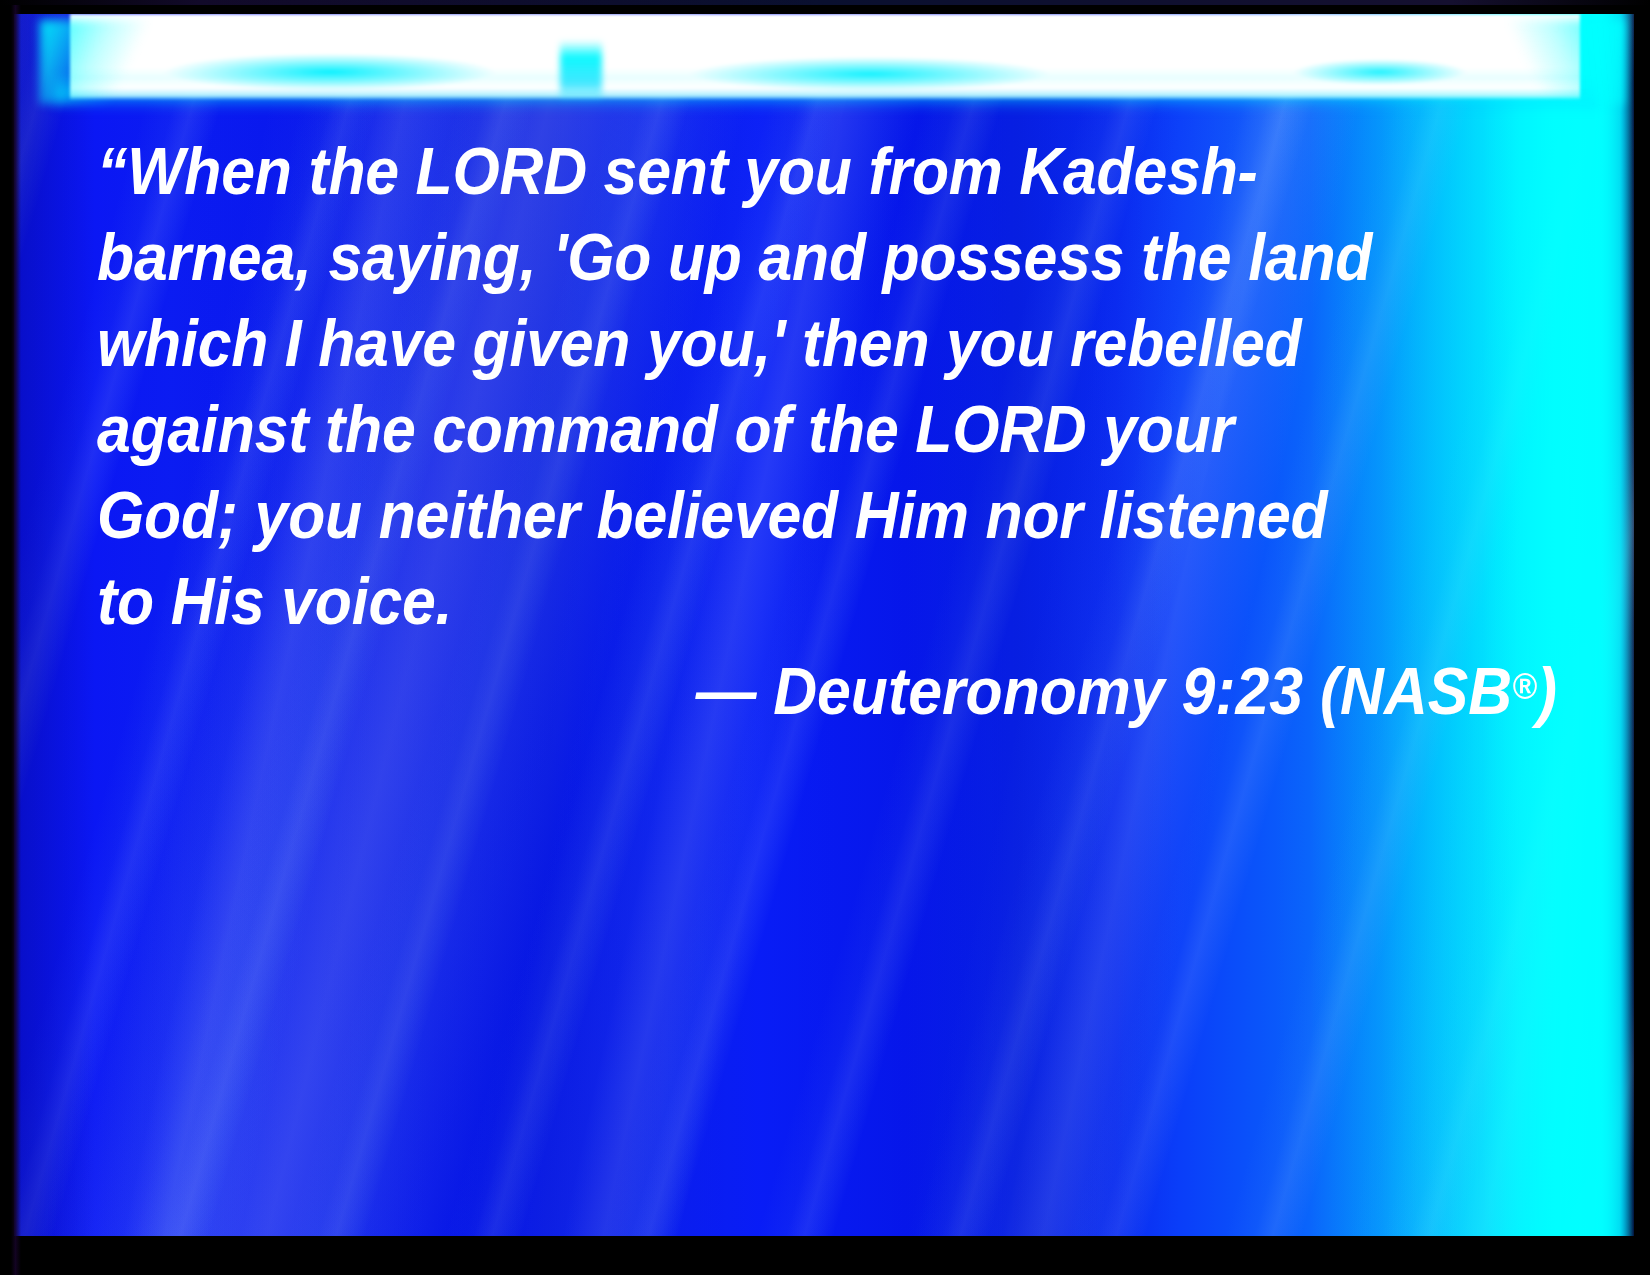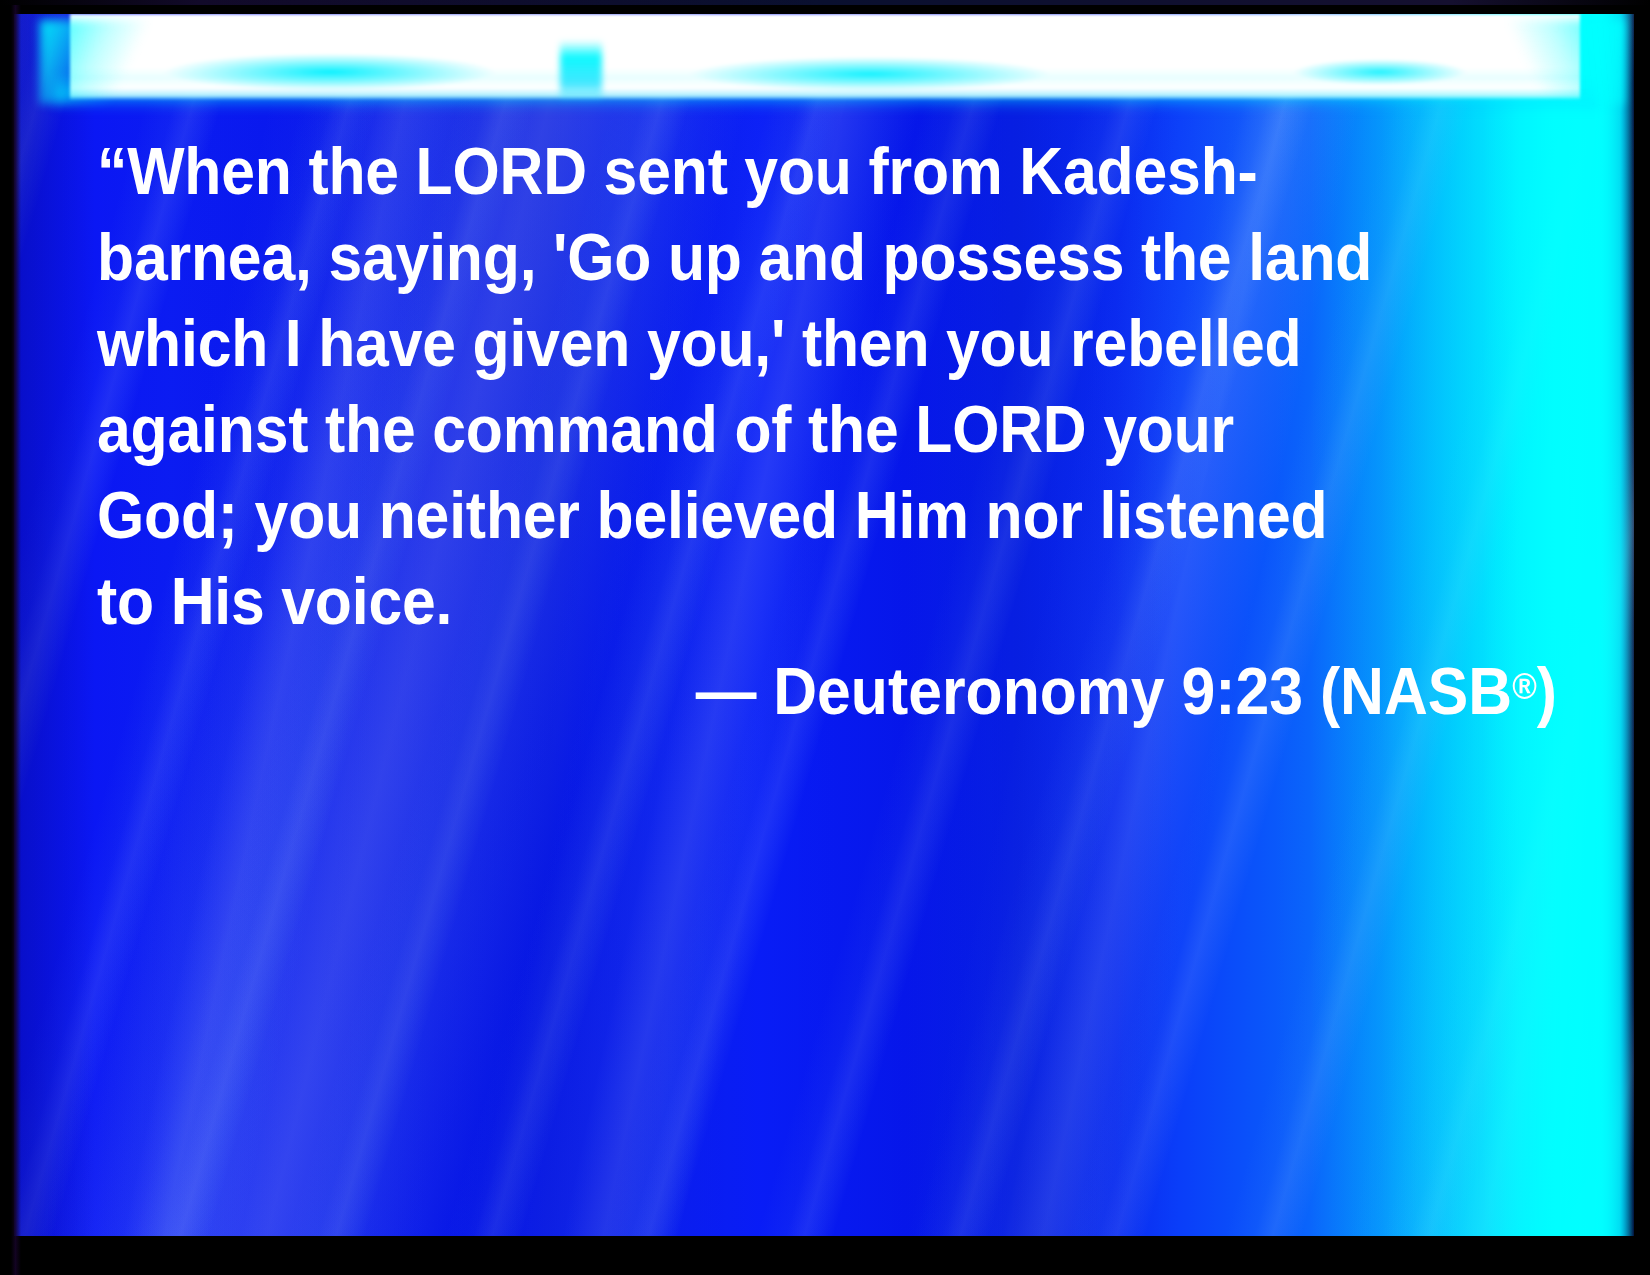--- a/index.html
+++ b/index.html
@@ -24,20 +24,21 @@
 
   
   #canvas {
     position: absolute;
     left: 14px;
     top: 14px;
     width: 1620px;
     height: 1222px;
     overflow: hidden;
     background: #0b1cf5;
+    font-style: italic;
   }
 
   
   .bg-base {
     position: absolute;
     inset: 0;
     background: linear-gradient(90deg,
         #0a12f3 0%,
         #0b1cf5 10%,
         #0616f6 26%,

